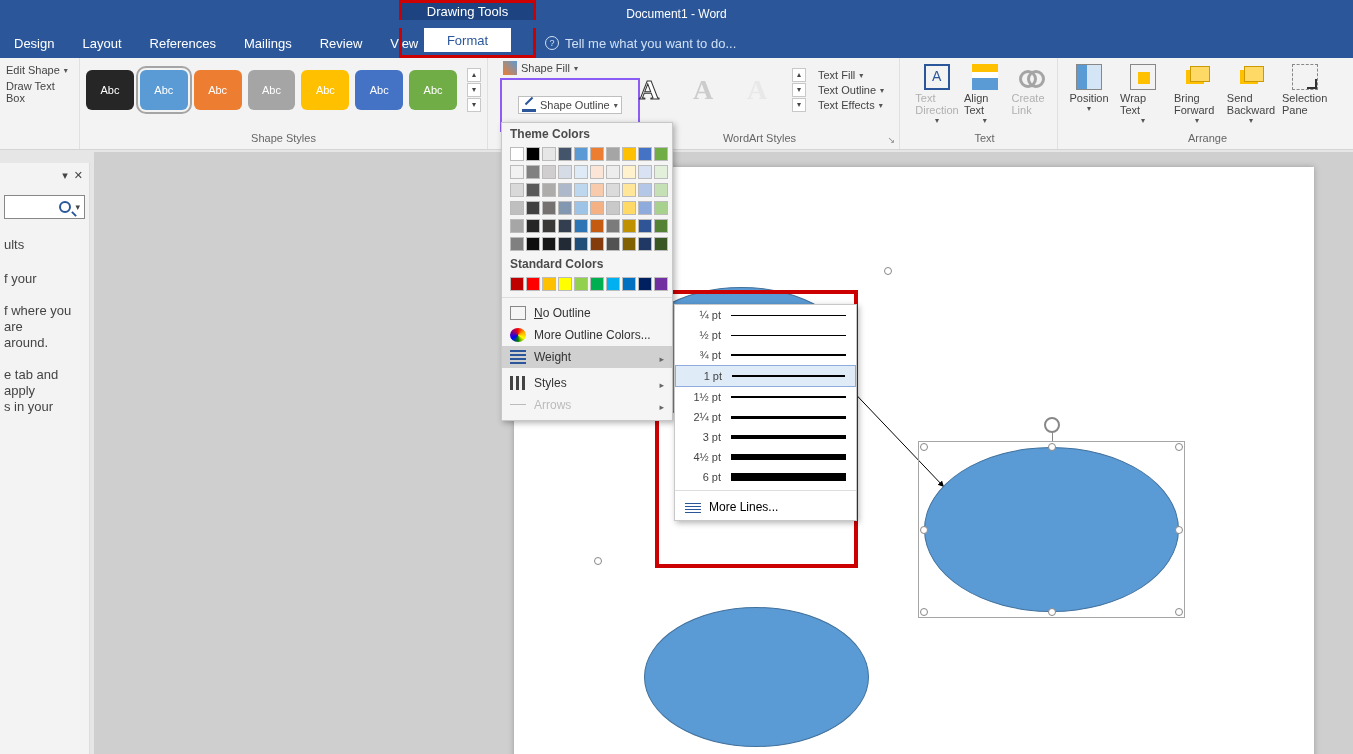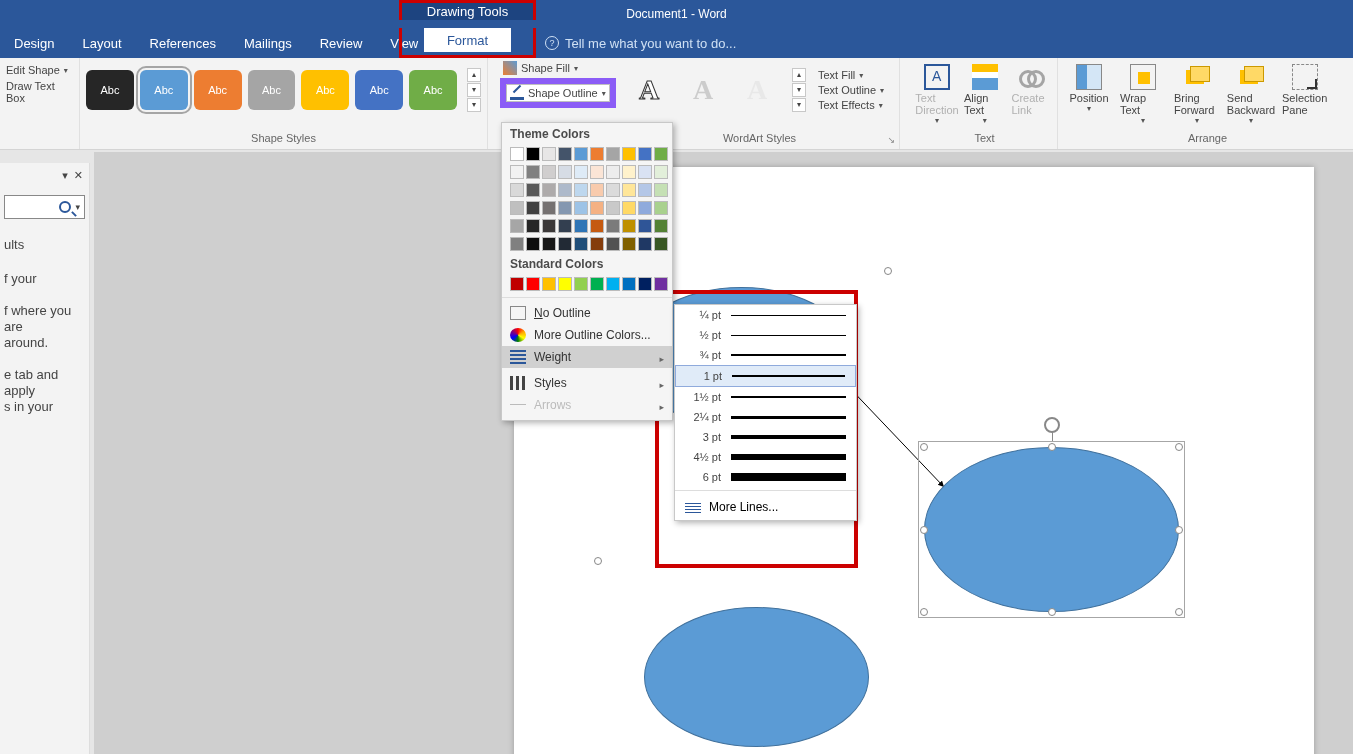--- a/index.html
+++ b/index.html
@@ -28,21 +28,21 @@
   .style-thumb.selected { outline:2px solid #a5a5a5; outline-offset:2px; }
   .s-black { background:#262626; } .s-blue{background:#5b9bd5;} .s-orange{background:#ed7d31;} .s-gray{background:#a5a5a5;} .s-yellow{background:#ffc000;} .s-dblue{background:#4472c4;} .s-green{background:#70ad47;}
   .gal-controls{ display:flex; flex-direction:column; margin-left:4px; gap:1px;}
   .gal-btn{ width:14px;height:14px;border:1px solid #c8c8c8; background:#fff; font-size:8px; line-height:12px; text-align:center;}
 
   .shape-opts { position:absolute; left:500px; top:2px; display:flex; flex-direction:column; gap:2px; font-size:11px;}
   .shape-opts .row{display:flex;align-items:center; gap:4px; padding:1px 3px;}
   .shape-opts .icon{width:14px;height:14px;display:inline-block;}
   .fill-icon{background:linear-gradient(45deg,#ed7d31,#5b9bd5);}
   .outline-row { background:#fff; border:1px solid #bfbfbf; padding:2px 4px;}
-  .outline-row-wrap{ border:6px solid #8b5cf6; padding:0; }
+  .outline-row-wrap{ border:2px solid #8b5cf6; padding:16px; }
   .pen-icon{ width:14px;height:14px; position:relative;}
   .pen-icon::before{content:"";position:absolute;left:2px;top:2px;width:10px;height:2px;background:#2b579a;transform:rotate(-45deg);}
   .pen-icon::after{content:"";position:absolute;left:0;bottom:0;width:14px;height:3px;background:#2b579a;}
 
   .wordart-styles{ position:absolute; left:620px; top:0; width:280px; border-right:1px solid #e0e0e0; height:100%; display:flex; flex-direction:column; padding:4px 6px 2px 6px;}
   .wa-row{display:flex; gap:8px; align-items:center; height:56px;}
   .wa-thumb{ width:46px; height:40px; font-family:"Times New Roman",serif; font-size:28px; font-weight:bold; display:flex;align-items:center;justify-content:center;}
   .wa1{color:#333; -webkit-text-stroke:1px #333; -webkit-text-fill-color:#fff;}
   .wa2{color:#ccc;}
   .wa3{color:#e8e8e8;}

